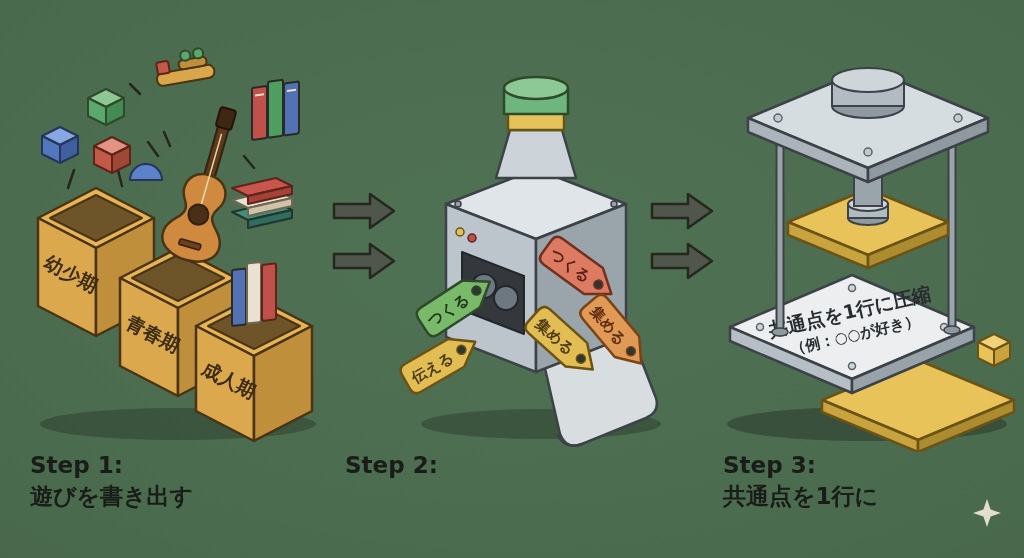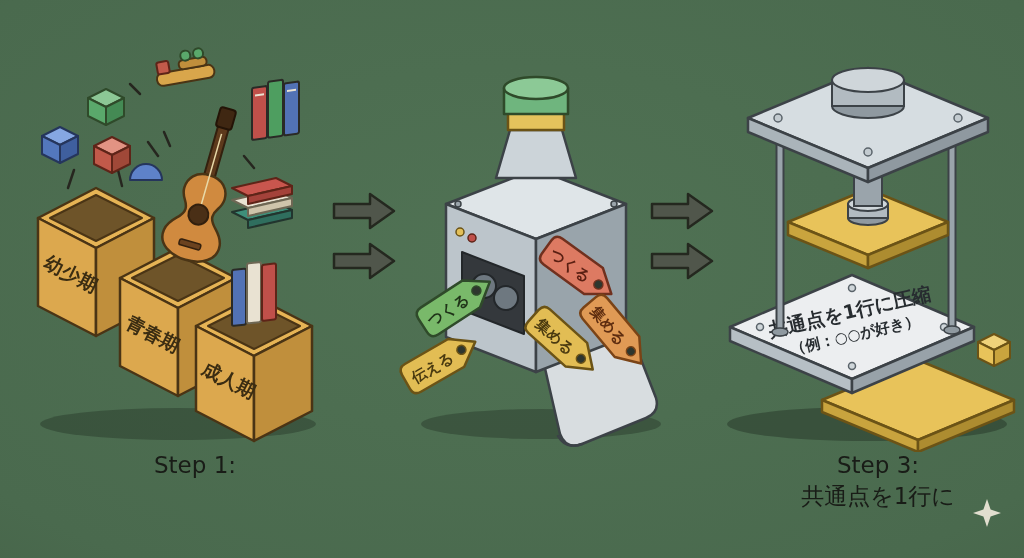--- a/index.html
+++ b/index.html
@@ -7,23 +7,23 @@
     position:relative;
     width:1024px;height:558px;
     overflow:hidden;
     background: radial-gradient(120% 120% at 50% 45%, #507254 0%, #4a6a4e 55%, #40583f 100%);
     font-family:"DejaVu Sans","Liberation Sans",sans-serif;
   }
   .panel{position:absolute;}
   .caption{
     position:absolute;
     top:450px;
-    text-align:center;
+    text-align:left;
     color:#191c17;
-    font-weight:normal;
+    font-weight:bold;
     font-size:23px;
     line-height:1.35;
   }
 </style>
 </head>
 <body>
 
 <div class="canvas">
 
   <svg class="panel" style="left:18px;top:38px" width="312" height="412" viewBox="0 0 312 412">
@@ -254,22 +254,24 @@
 
     <g>
       <ellipse cx="166" cy="74" rx="36" ry="12" fill="#8f99a0" stroke="#3c4247" stroke-width="2"></ellipse>
       <rect x="130" y="48" width="72" height="26" fill="#b2bbc1" stroke="#3c4247" stroke-width="2"></rect>
       <ellipse cx="166" cy="48" rx="36" ry="12" fill="#cfd6da" stroke="#3c4247" stroke-width="2"></ellipse>
     </g>
   </svg>
 
   <div class="caption" style="left:30px;width:330px">
     <div>Step 1:</div>
+    <div>遊びを書き出す</div>
   </div>
   <div class="caption" style="left:345px;width:356px">
+    <div>Step 2:</div>
   </div>
   <div class="caption" style="left:723px;width:310px">
     <div>Step 3:</div>
     <div>共通点を1行に</div>
   </div>
 
   <svg class="panel" style="left:972px;top:498px" width="30" height="30" viewBox="0 0 30 30">
     <path d="M15,1 L18.6,11.4 L29,15 L18.6,18.6 L15,29 L11.4,18.6 L1,15 L11.4,11.4 Z" fill="#eae5d6" opacity="0.95"></path>
   </svg>
 

